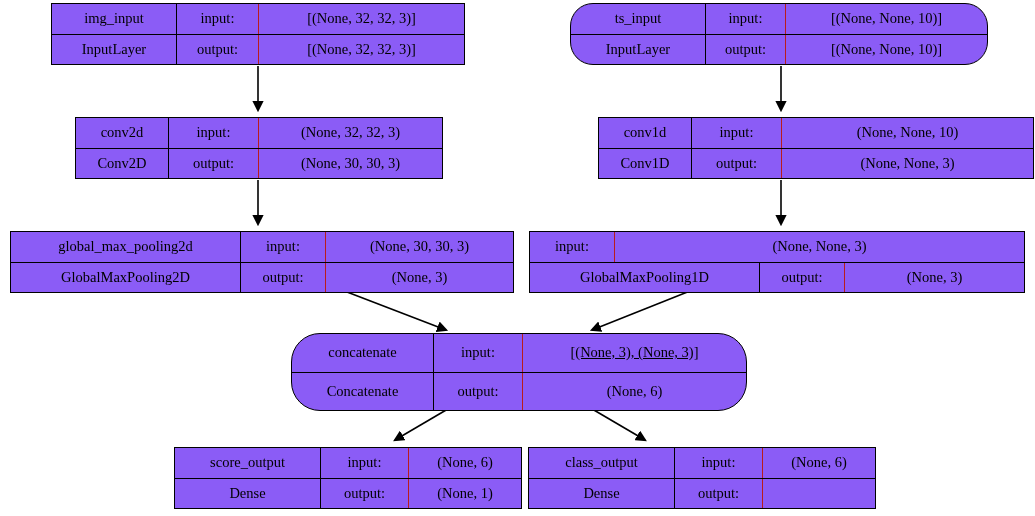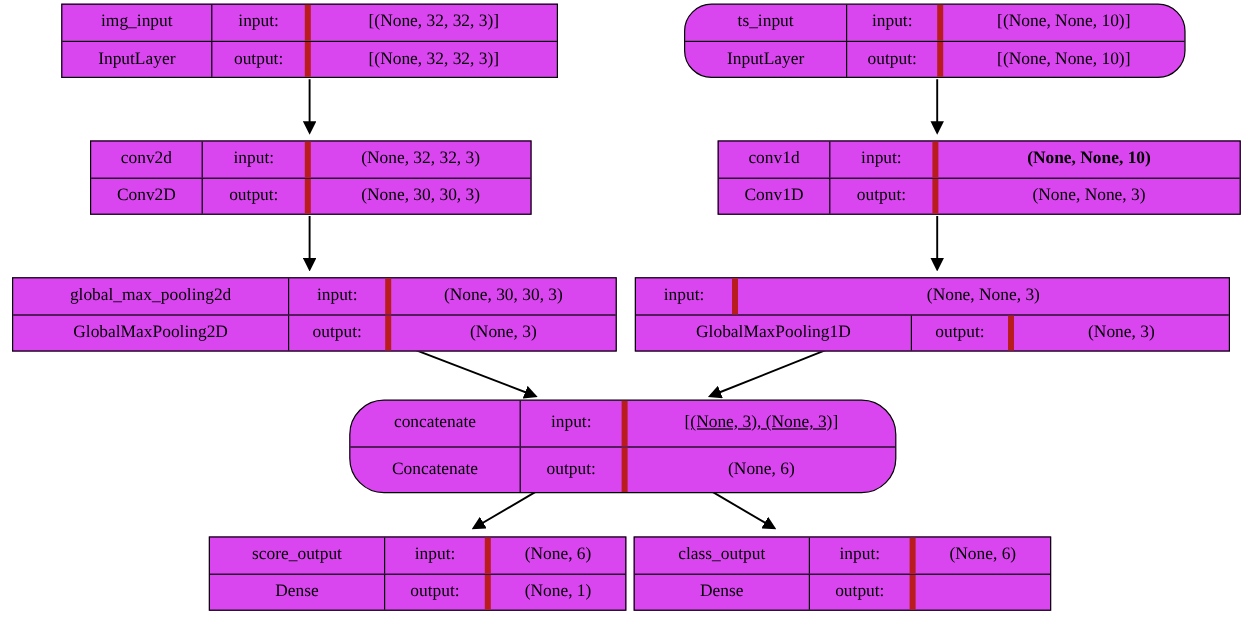--- a/index.html
+++ b/index.html
@@ -19,21 +19,21 @@
     position: absolute;
     left: 0;
     top: 0;
     width: 1035px;
     height: 516px;
     pointer-events: none;
   }
   .node {
     position: absolute;
     border: 1px solid #000000;
-    background: #d946ef;
+    background: #8b5cf6;
     box-sizing: border-box;
     display: flex;
     flex-direction: column;
   }
   .node .row {
     display: flex;
     flex: 1 1 0;
     min-height: 0;
   }
   .node .row:first-child {
@@ -43,21 +43,21 @@
     display: flex;
     align-items: center;
     justify-content: center;
     box-sizing: border-box;
     font-size: 14.5px;
     color: #000000;
     white-space: nowrap;
     padding: 0 7px;
   }
   .cell.name  { border-right: 1px solid #000000; }
-  .cell.label { border-right: 5px solid #b91c1c; }
+  .cell.label { border-right: 1px solid #b91c1c; }
 </style>
 </head>
 <body>
 
 <div id="canvas">
 
   <svg class="edges" viewBox="0 0 1035 516">
     <defs>
       <marker id="arrow" viewBox="0 0 10 10" refX="8" refY="5" markerWidth="7" markerHeight="7" orient="auto-start-reverse">
         <path d="M 0 0 L 10 5 L 0 10 z" fill="#000000"></path>
@@ -117,21 +117,21 @@
       <div class="cell name" style="width:93px;">Conv2D</div>
       <div class="cell label" style="width:90px;">output:</div>
       <div class="cell" style="flex:1;">(None, 30, 30, 3)</div>
     </div>
   </div>
 
   <div class="node" style="left:598px; top:117px; width:436px; height:62px;">
     <div class="row">
       <div class="cell name" style="width:93px;">conv1d</div>
       <div class="cell label" style="width:90px;">input:</div>
-      <div class="cell" style="flex:1;font-weight:bold;">(None, None, 10)</div>
+      <div class="cell" style="flex:1;">(None, None, 10)</div>
     </div>
     <div class="row">
       <div class="cell name" style="width:93px;">Conv1D</div>
       <div class="cell label" style="width:90px;">output:</div>
       <div class="cell" style="flex:1;">(None, None, 3)</div>
     </div>
   </div>
 
   <div class="node" style="left:10px; top:231px; width:504px; height:62px;">
     <div class="row">

